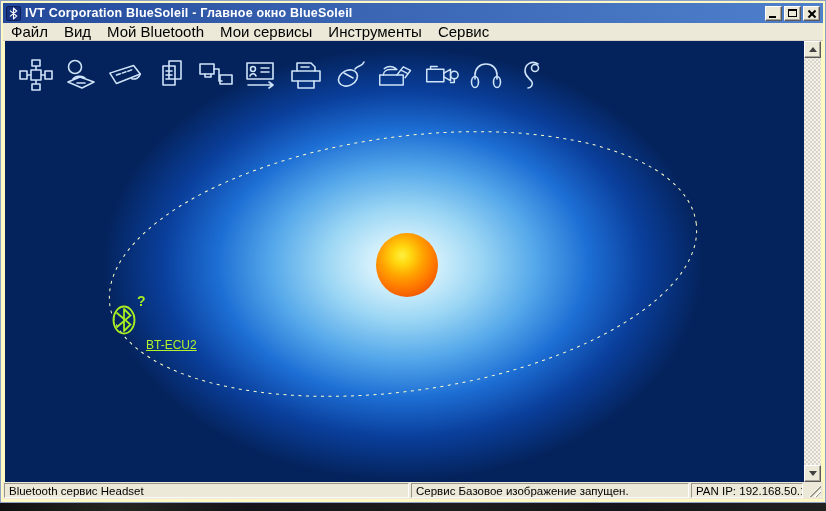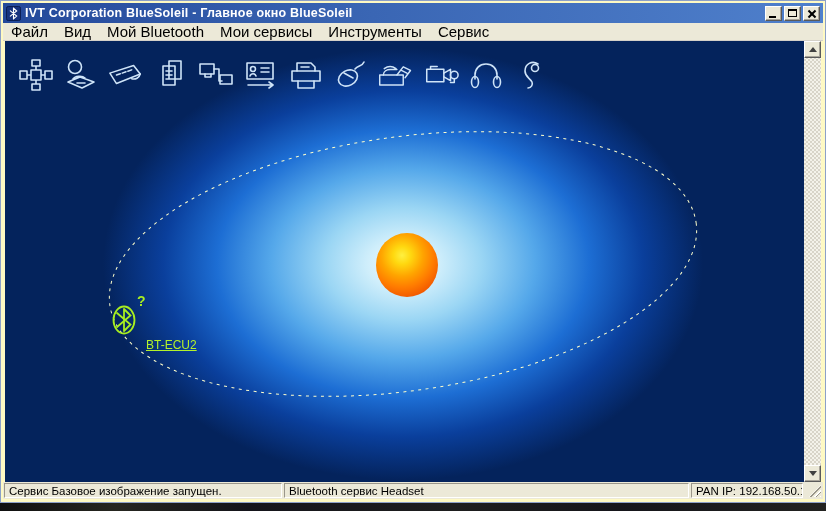--- a/index.html
+++ b/index.html
@@ -235,21 +235,21 @@
     <div class="vscroll">
       <span class="sb-btn sb-up">
           <span class="arr-up"></span>
         </span>
       <span class="sb-btn sb-down">
           <span class="arr-down"></span>
         </span>
     </div>
 
     <div class="statusbar">
+      <span class="status-panel sp-left">Bluetooth сервис Headset</span>
       <span class="status-panel sp-mid">Сервис Базовое изображение запущен.</span>
-      <span class="status-panel sp-left">Bluetooth сервис Headset</span>
       <span class="status-panel sp-right">PAN IP: 192.168.50.1</span>
       <span class="grip"></span>
     </div>
   </div>
 
   <div class="desktop-strip"></div>
 </div>
 
 </body></html>

